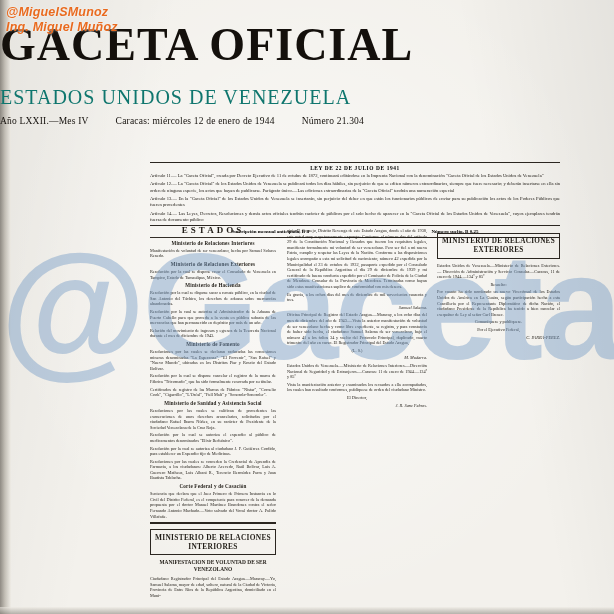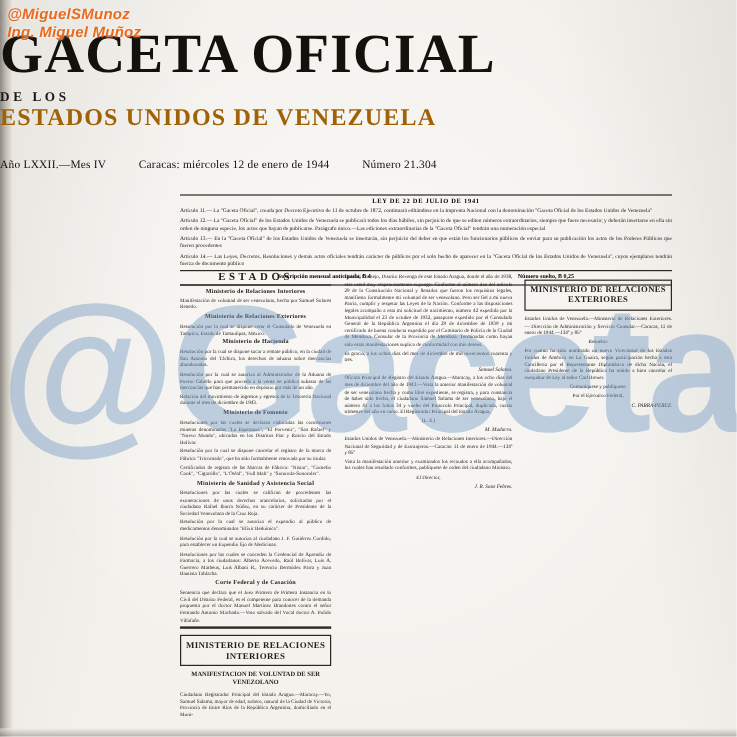--- a/index.html
+++ b/index.html
@@ -63,24 +63,24 @@
   .masthead{position:absolute;left:0;top:20px;width:614px;text-align:left;}
   .title-main{
     font-family:"Liberation Serif", serif;
     font-size:46px;line-height:50px;font-weight:bold;
     letter-spacing:1px;color:#14100c;
   }
   .title-delos{
     font-size:11px;letter-spacing:3px;font-weight:bold;margin-top:5px;color:#1a1611;
   }
   .title-sub{
-    font-size:20px;letter-spacing:1px;font-weight:bold;margin-top:0;color:#a16207;
+    font-size:20px;letter-spacing:1px;font-weight:normal;margin-top:16px;color:#0f766e;
   }
   .title-line{
-    font-size:9.5px;margin-top:23px;color:#14100c;letter-spacing:.2px;
+    font-size:9.5px;margin-top:7px;color:#14100c;letter-spacing:.2px;
   }
   .title-line .sp{display:inline-block;width:22px;}
 
   
   .legalbox{
     position:absolute;left:150px;top:162px;width:410px;
     border-top:1px solid #2b2620;border-bottom:1px solid #2b2620;
     padding:2px 0 2px 0;
   }
   .legal-ley{
@@ -127,21 +127,20 @@
 </style>
 </head>
 <body>
 
 <div id="scan">
   <div class="scan-edge-left"></div>
   <div class="scan-edge-bottom"></div>
 
   <div class="masthead">
     <div class="title-main">GACETA OFICIAL</div>
-    <div class="title-delos">DE LOS</div>
     <div class="title-sub">ESTADOS UNIDOS DE VENEZUELA</div>
     <div class="title-line">
       <span>Año LXXII.—Mes IV</span>
       <span class="sp"></span>
       <span>Caracas: miércoles 12 de enero de 1944</span>
       <span class="sp"></span>
       <span>Número 21.304</span>
     </div>
   </div>
 

